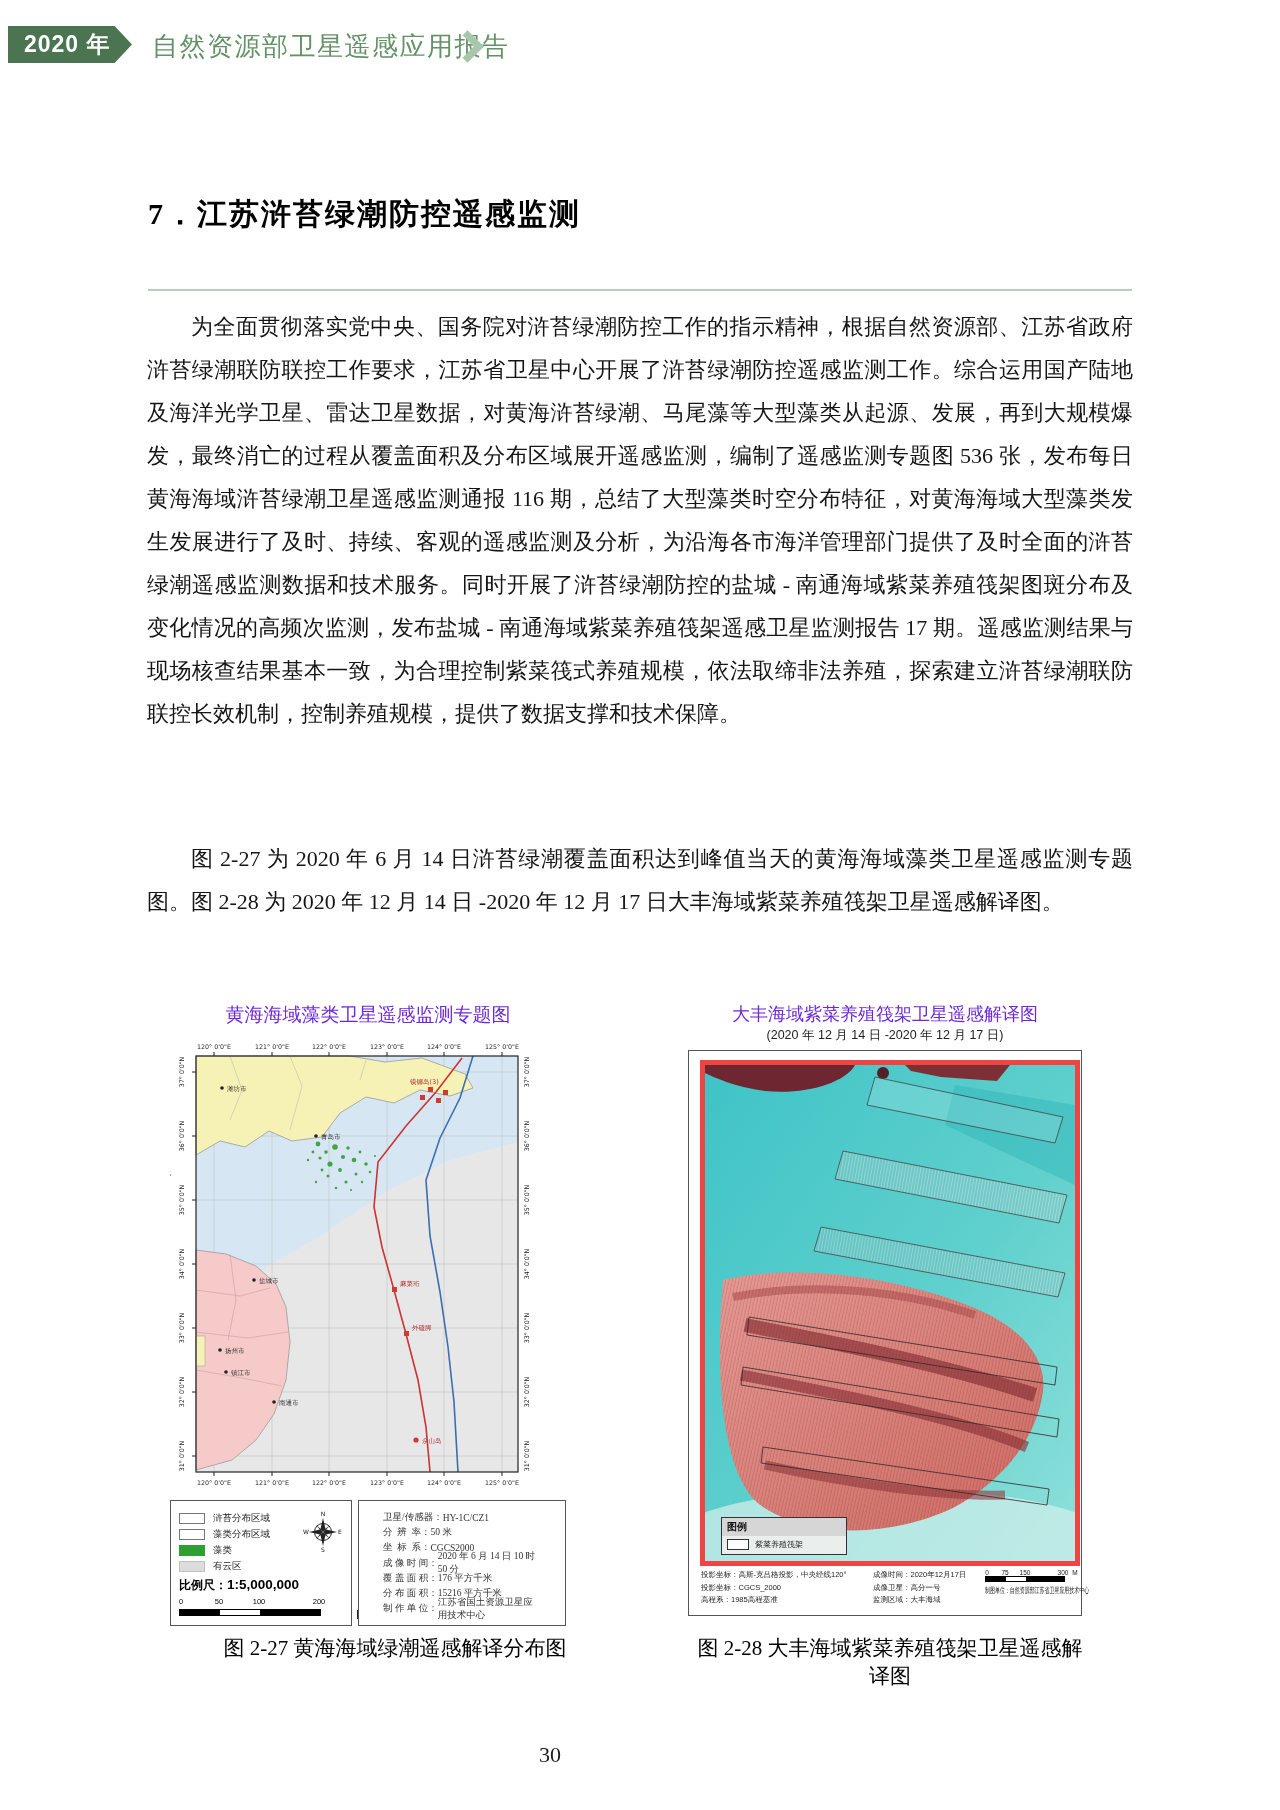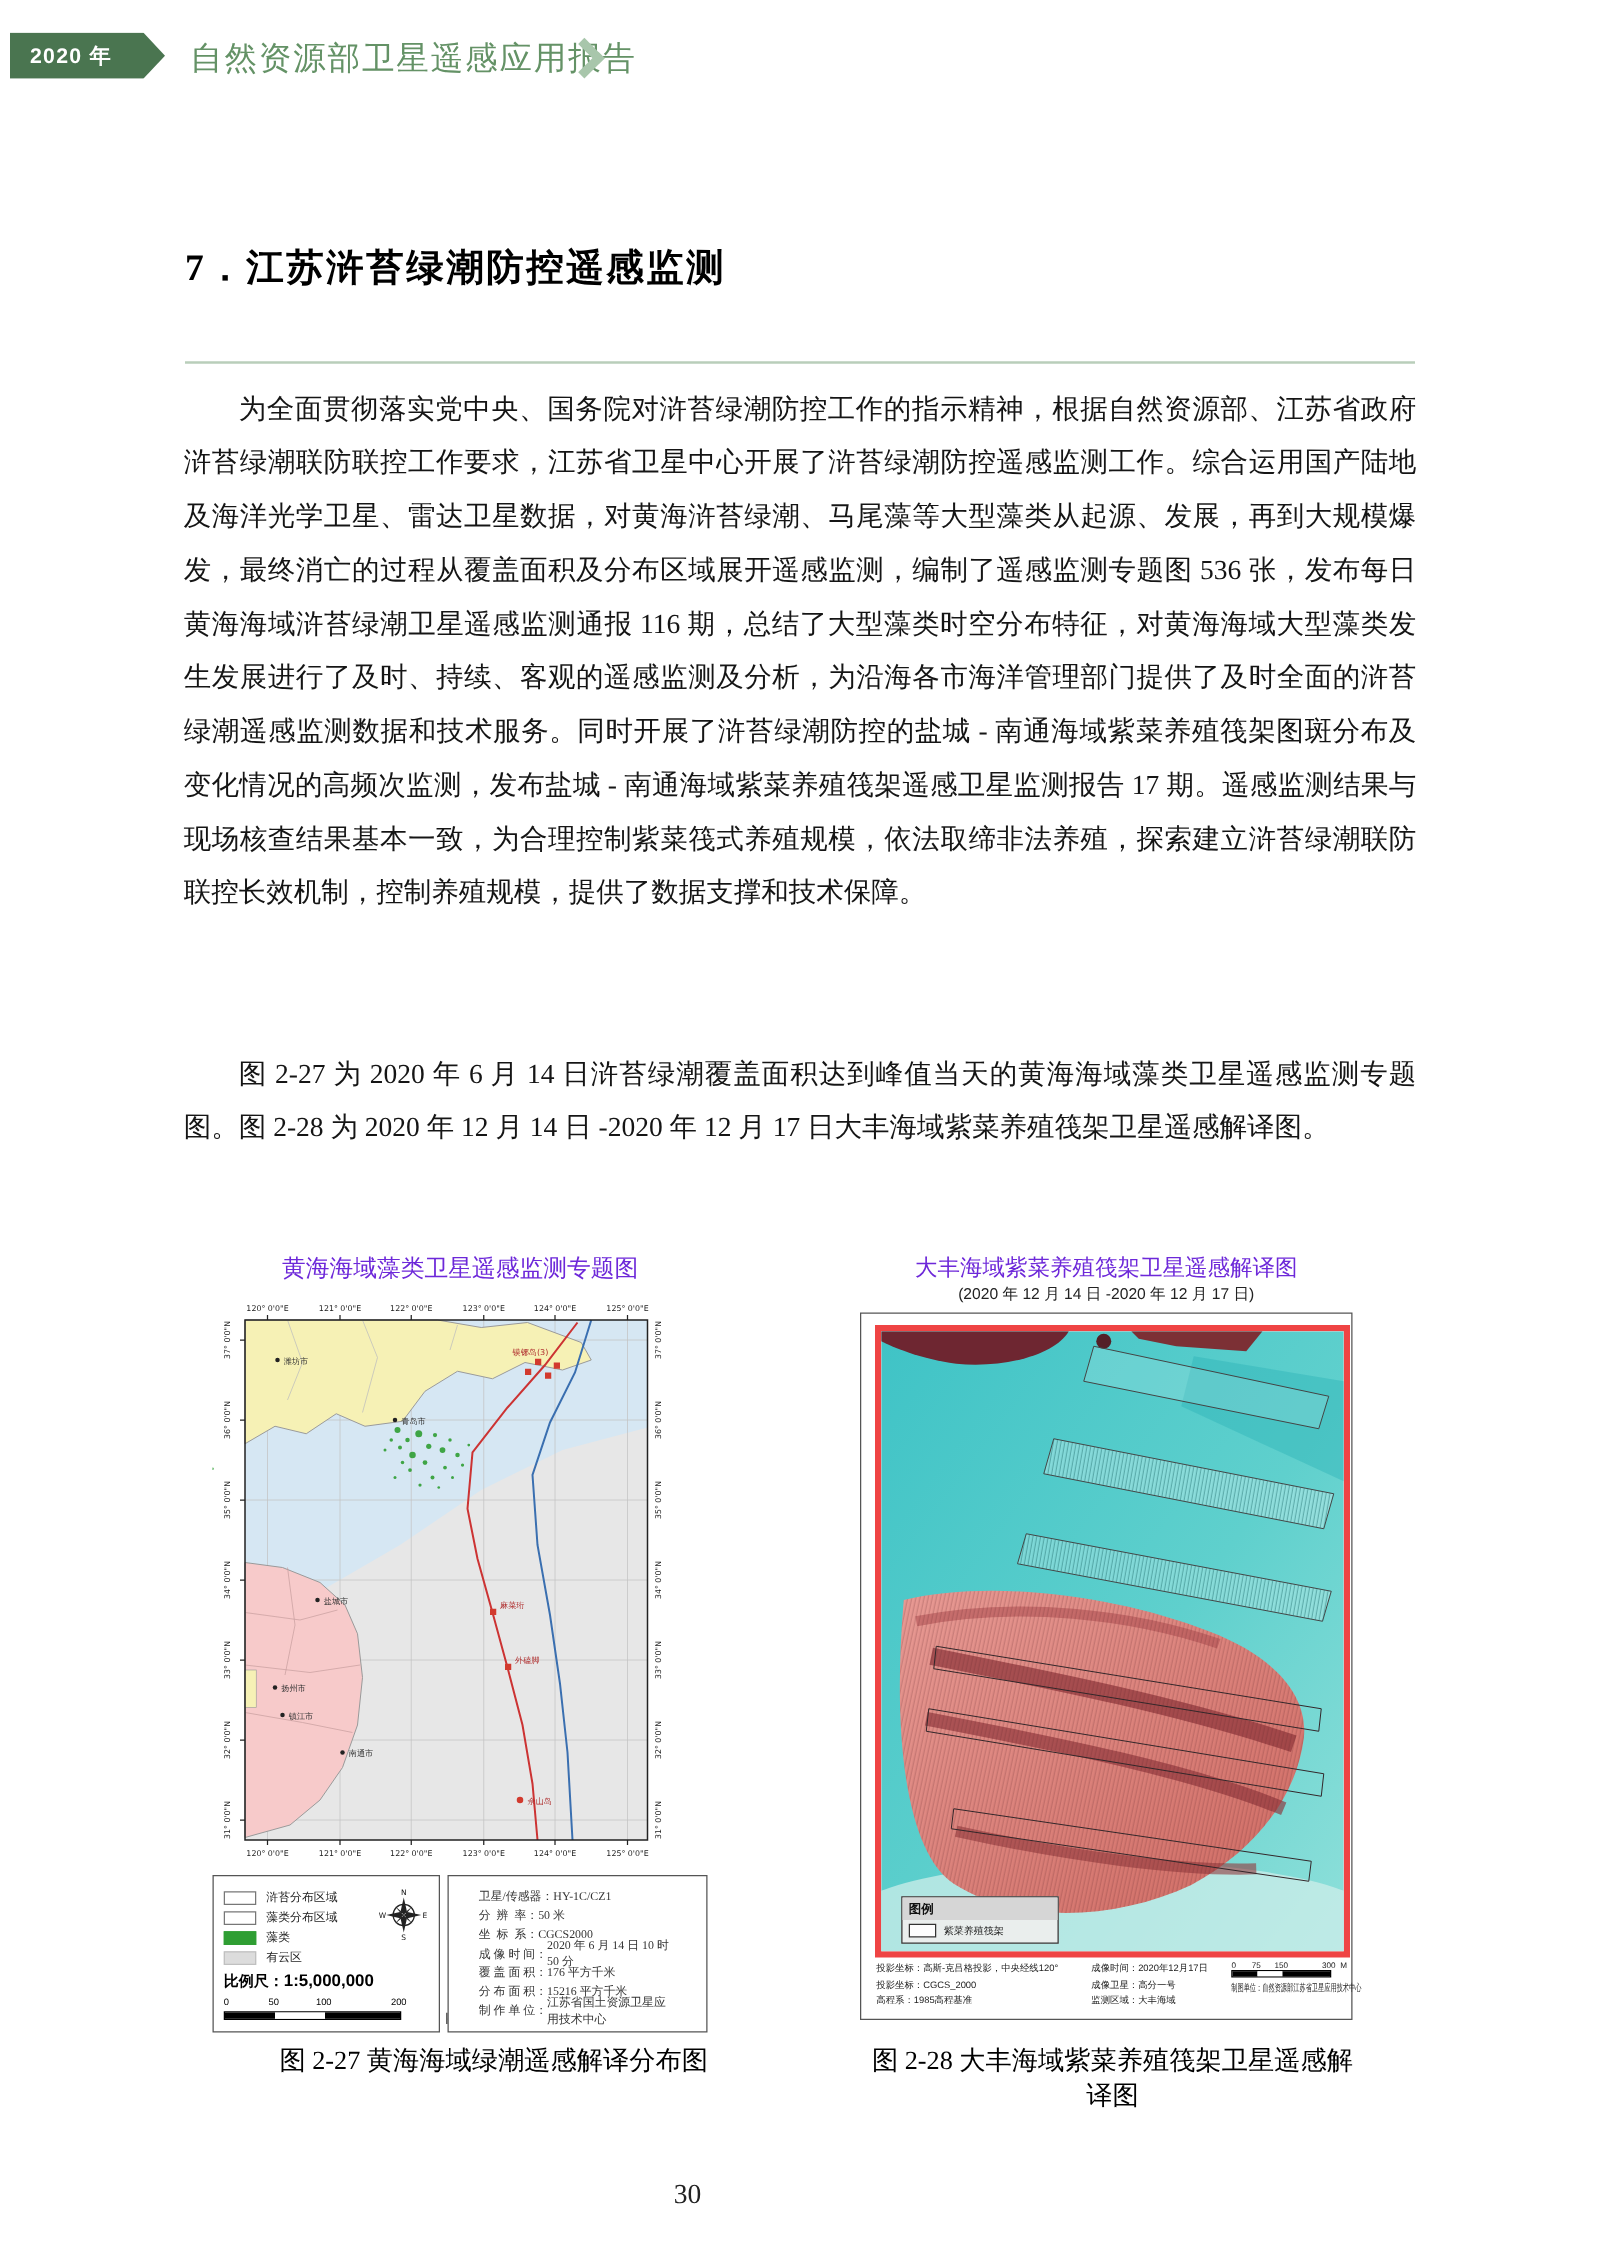--- a/index.html
+++ b/index.html
@@ -2,21 +2,21 @@
 <html><head>
 <meta charset="utf-8">
 <style>
   html,body{margin:0;padding:0;background:#fff;}
   .page{position:relative;width:1280px;height:1810px;background:#ffffff;overflow:hidden;
         font-family:"Liberation Serif","DejaVu Serif",serif;color:#111;}
   
   .badge{position:absolute;left:8px;top:26px;width:124px;height:37px;background:#4a7550;
          clip-path:polygon(0 0,86% 0,100% 50%,86% 100%,0 100%);
          display:flex;align-items:center;}
-  .badge span{color:#fff;font-size:17px;font-weight:bold;padding-left:16px;
+  .badge span{color:#fff;font-size:23px;font-weight:bold;padding-left:16px;
               font-family:"Liberation Sans","DejaVu Sans",sans-serif;letter-spacing:1px;}
   .hdr-title{position:absolute;left:152px;top:29px;font-size:26px;color:#649266;
              font-family:"Liberation Sans","DejaVu Sans",sans-serif;font-weight:500;letter-spacing:1.5px;}
   .chev{position:absolute;left:456px;top:35px;width:16px;height:16px;
         border-top:7px solid #a8c6ab;border-right:7px solid #a8c6ab;transform:rotate(45deg);}
   
   .sec{position:absolute;left:148px;top:194px;margin:0;font-size:30px;font-weight:bold;
        letter-spacing:2px;color:#000;}
   .sec-line{position:absolute;left:148px;top:289px;width:984px;height:2px;background:#b9ceba;}
   

